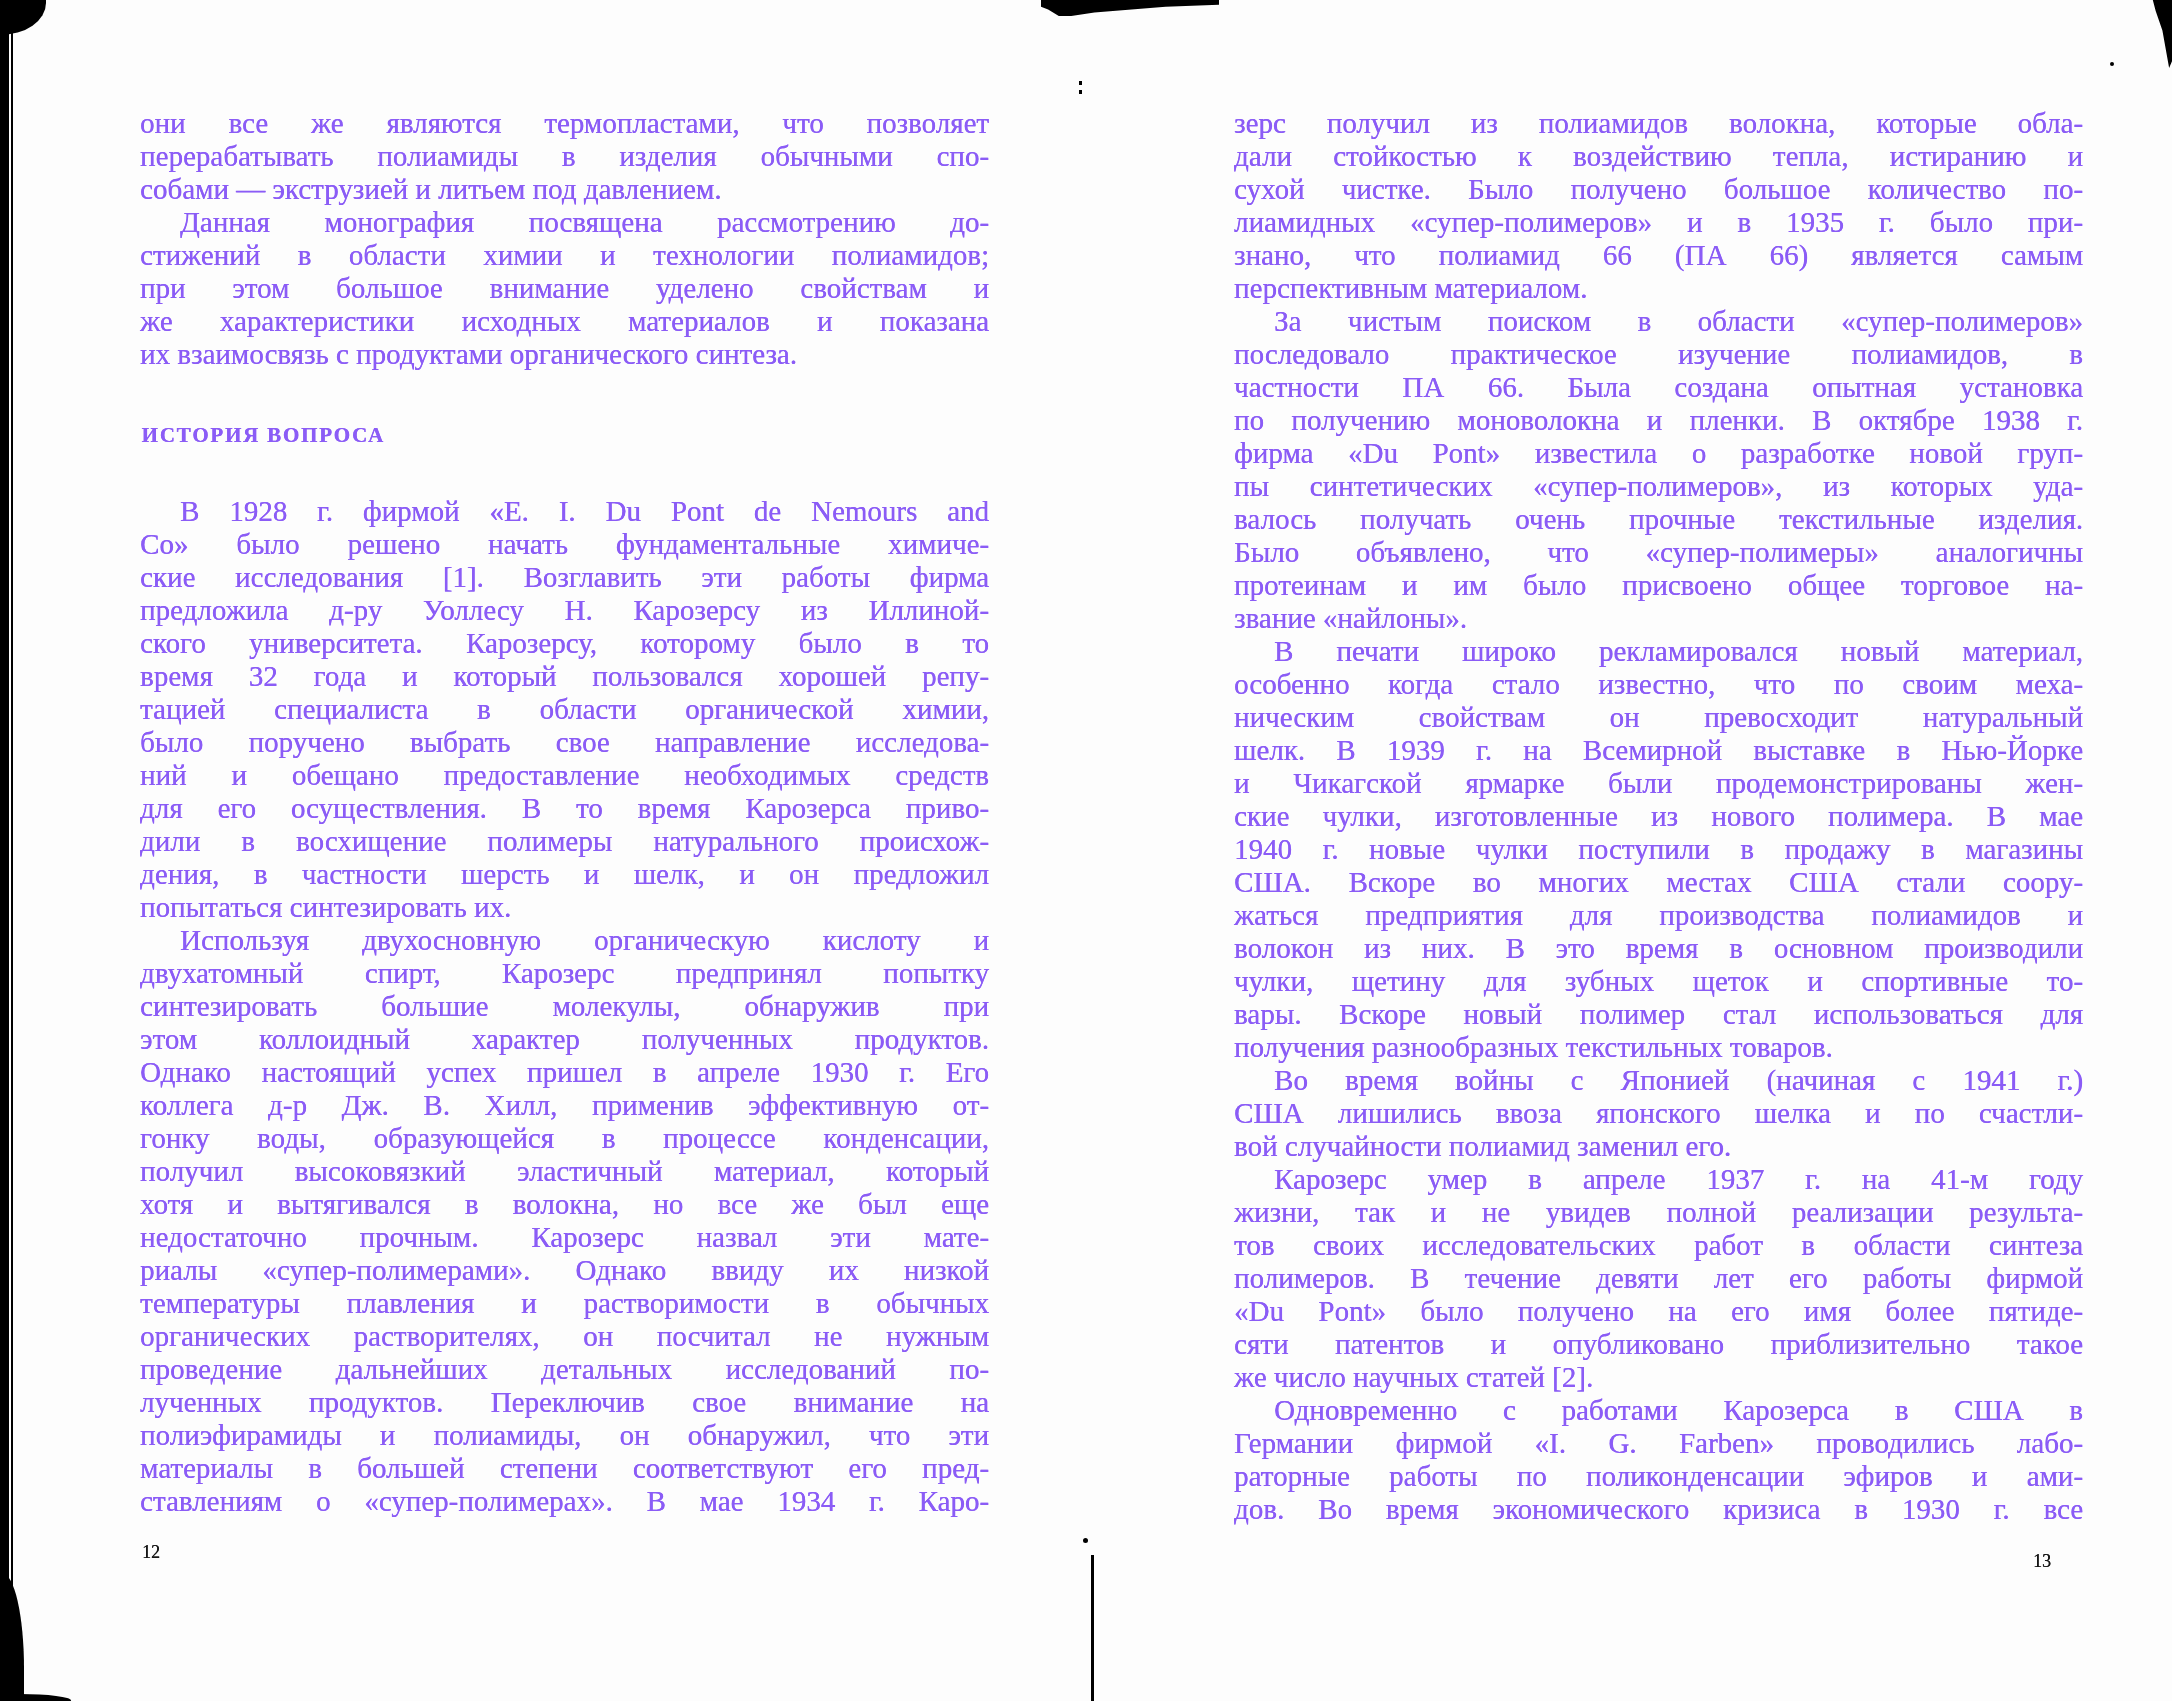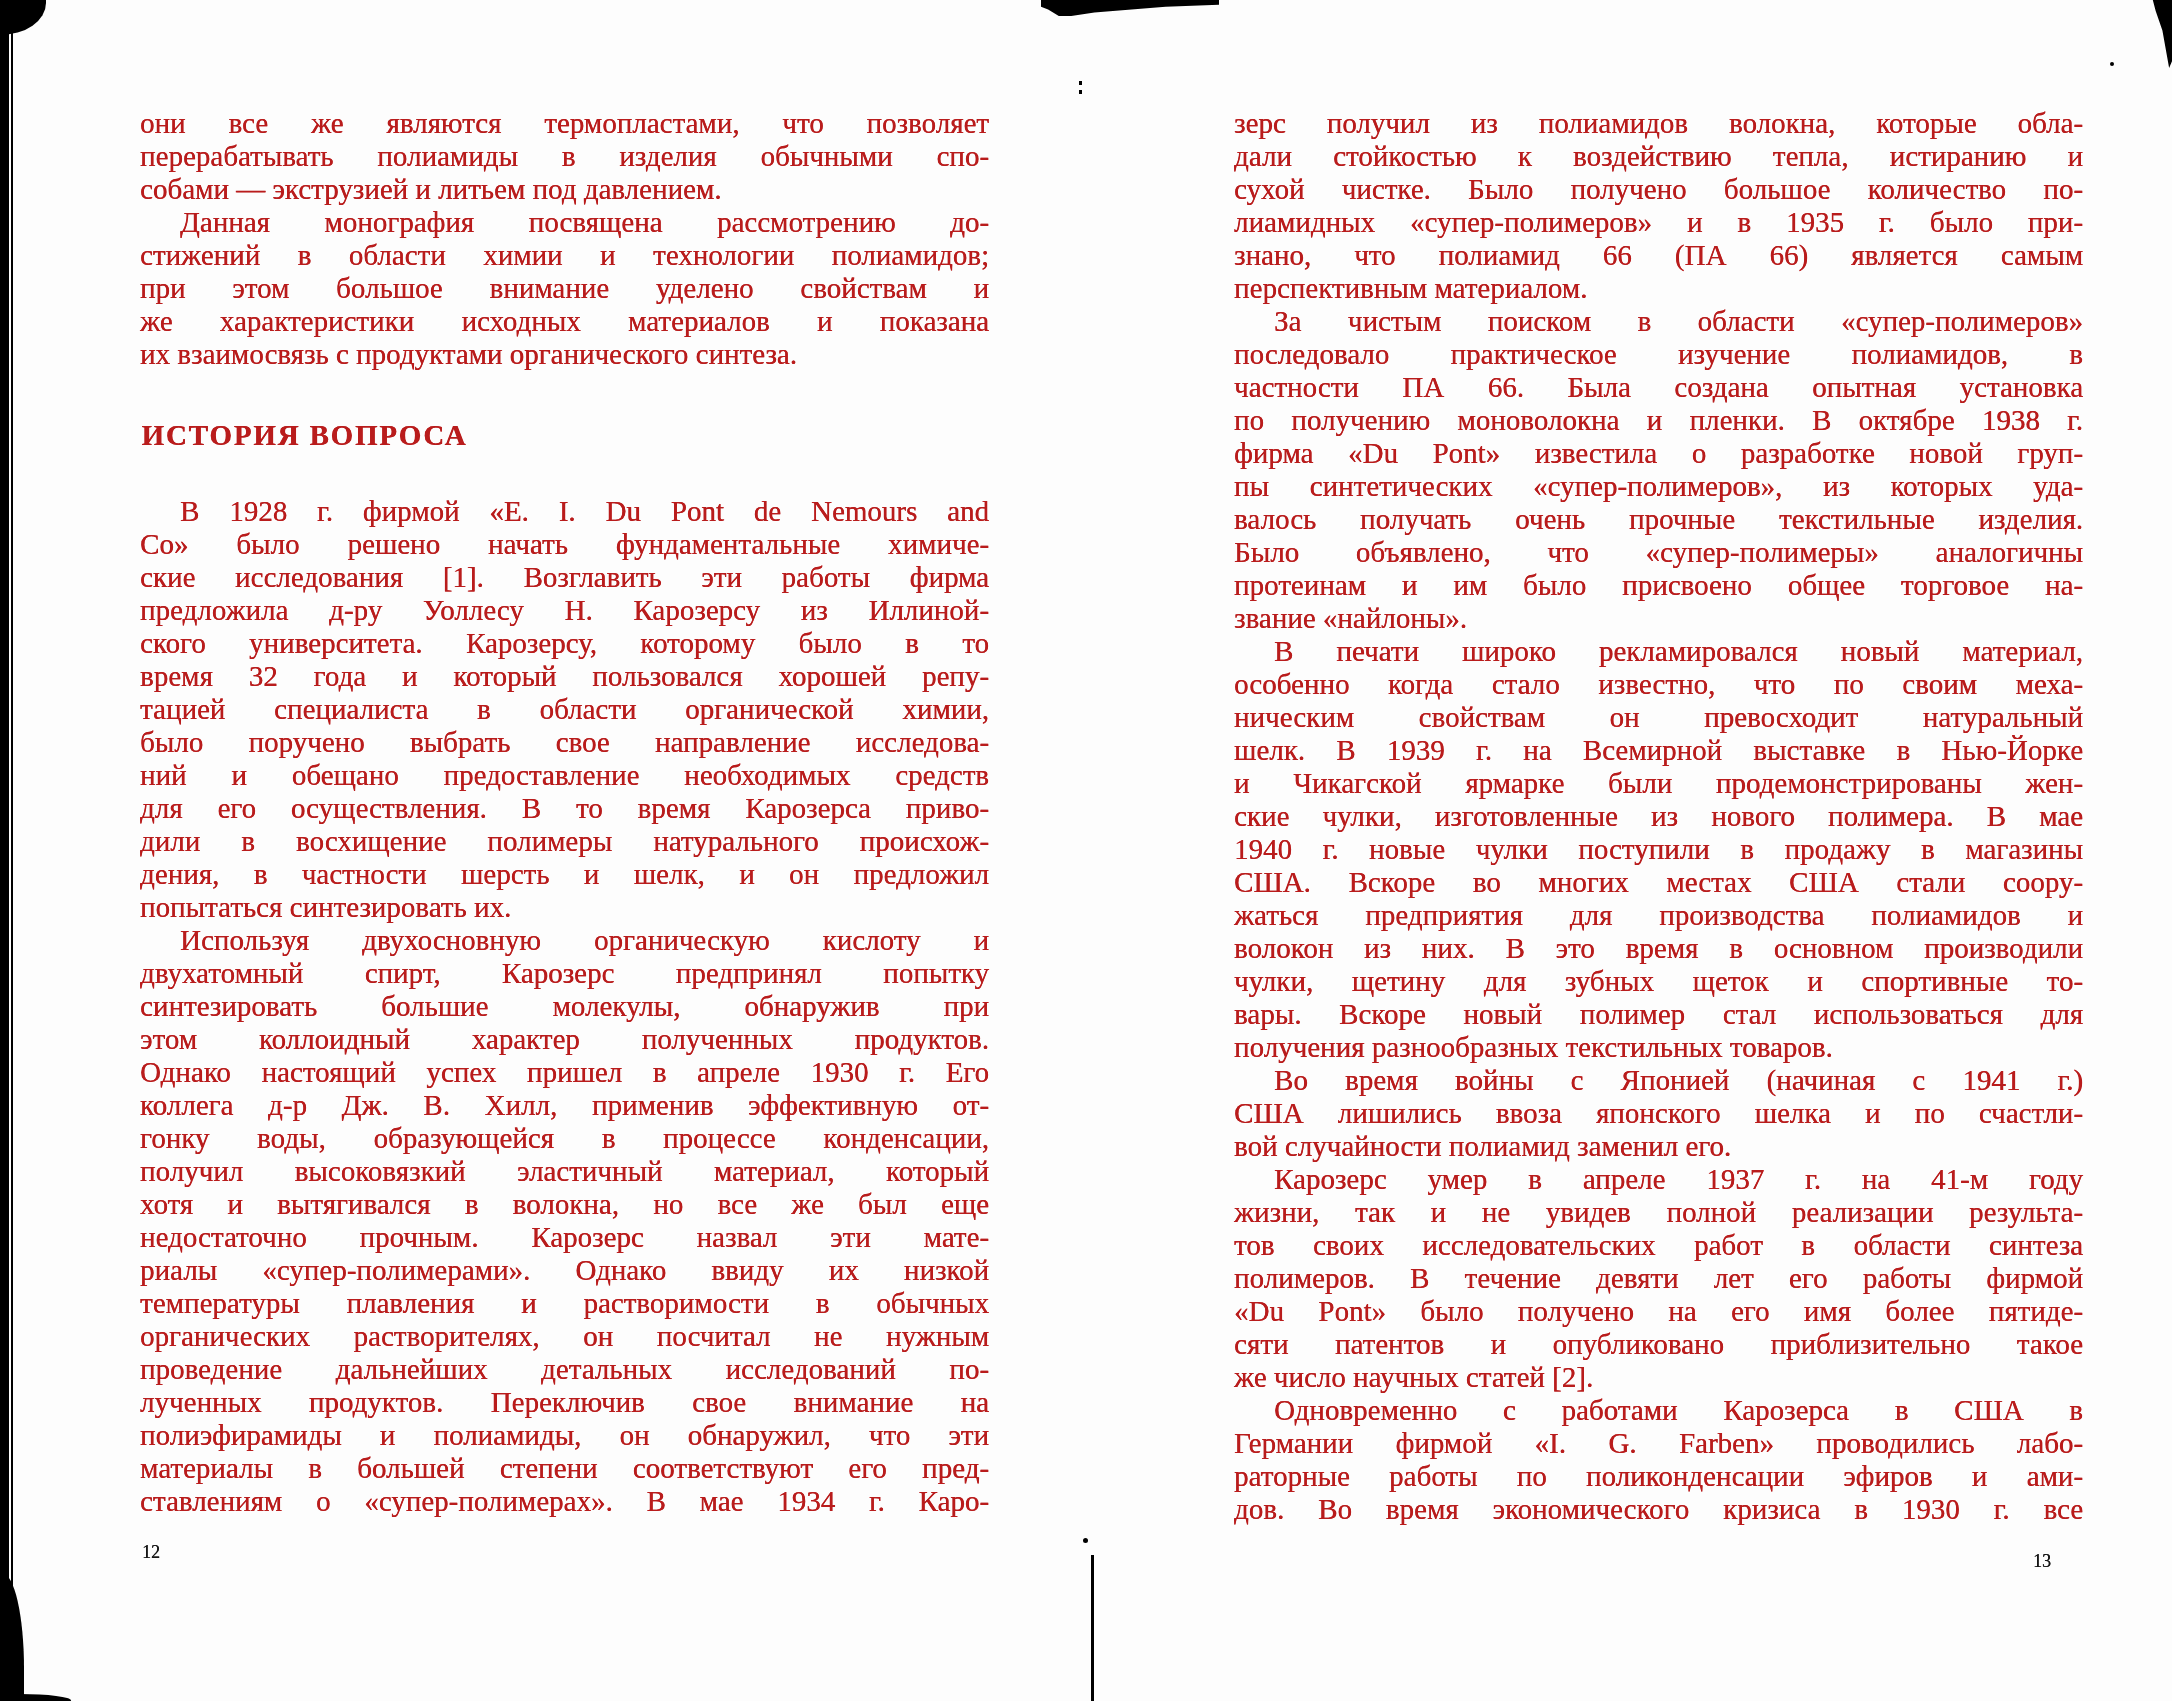--- a/index.html
+++ b/index.html
@@ -11,38 +11,38 @@
     overflow: hidden;
     font-family: "Liberation Serif", "DejaVu Serif", serif;
   }
 
   
   .page-column {
     position: absolute;
     width: 849px;
     font-size: 29px;
     line-height: 33px;
-    color: #b91c1c;
+    color: #8b5cf6;
     text-shadow: 0.3px 0 0 currentColor;
   }
   #col-left  { left: 140px;  top: 107px; }
   #col-right { left: 1234px; top: 107px; }
 
   .line {
     height: 33px;
     text-align: justify;
     text-align-last: justify;
     white-space: nowrap;
   }
   .line.endline { text-align-last: left; }
   .para.indent .line:first-child { text-indent: 40px; }
 
   .heading {
     font-weight: bold;
-    font-size: 29px;
+    font-size: 21px;
     letter-spacing: 1.8px;
     height: 32px;
     margin: 48px 0 44px 1.5px;
     text-align: center;
     text-align-last: left;
   }
 
   .page-number {
     position: absolute;
     font-size: 18px;

